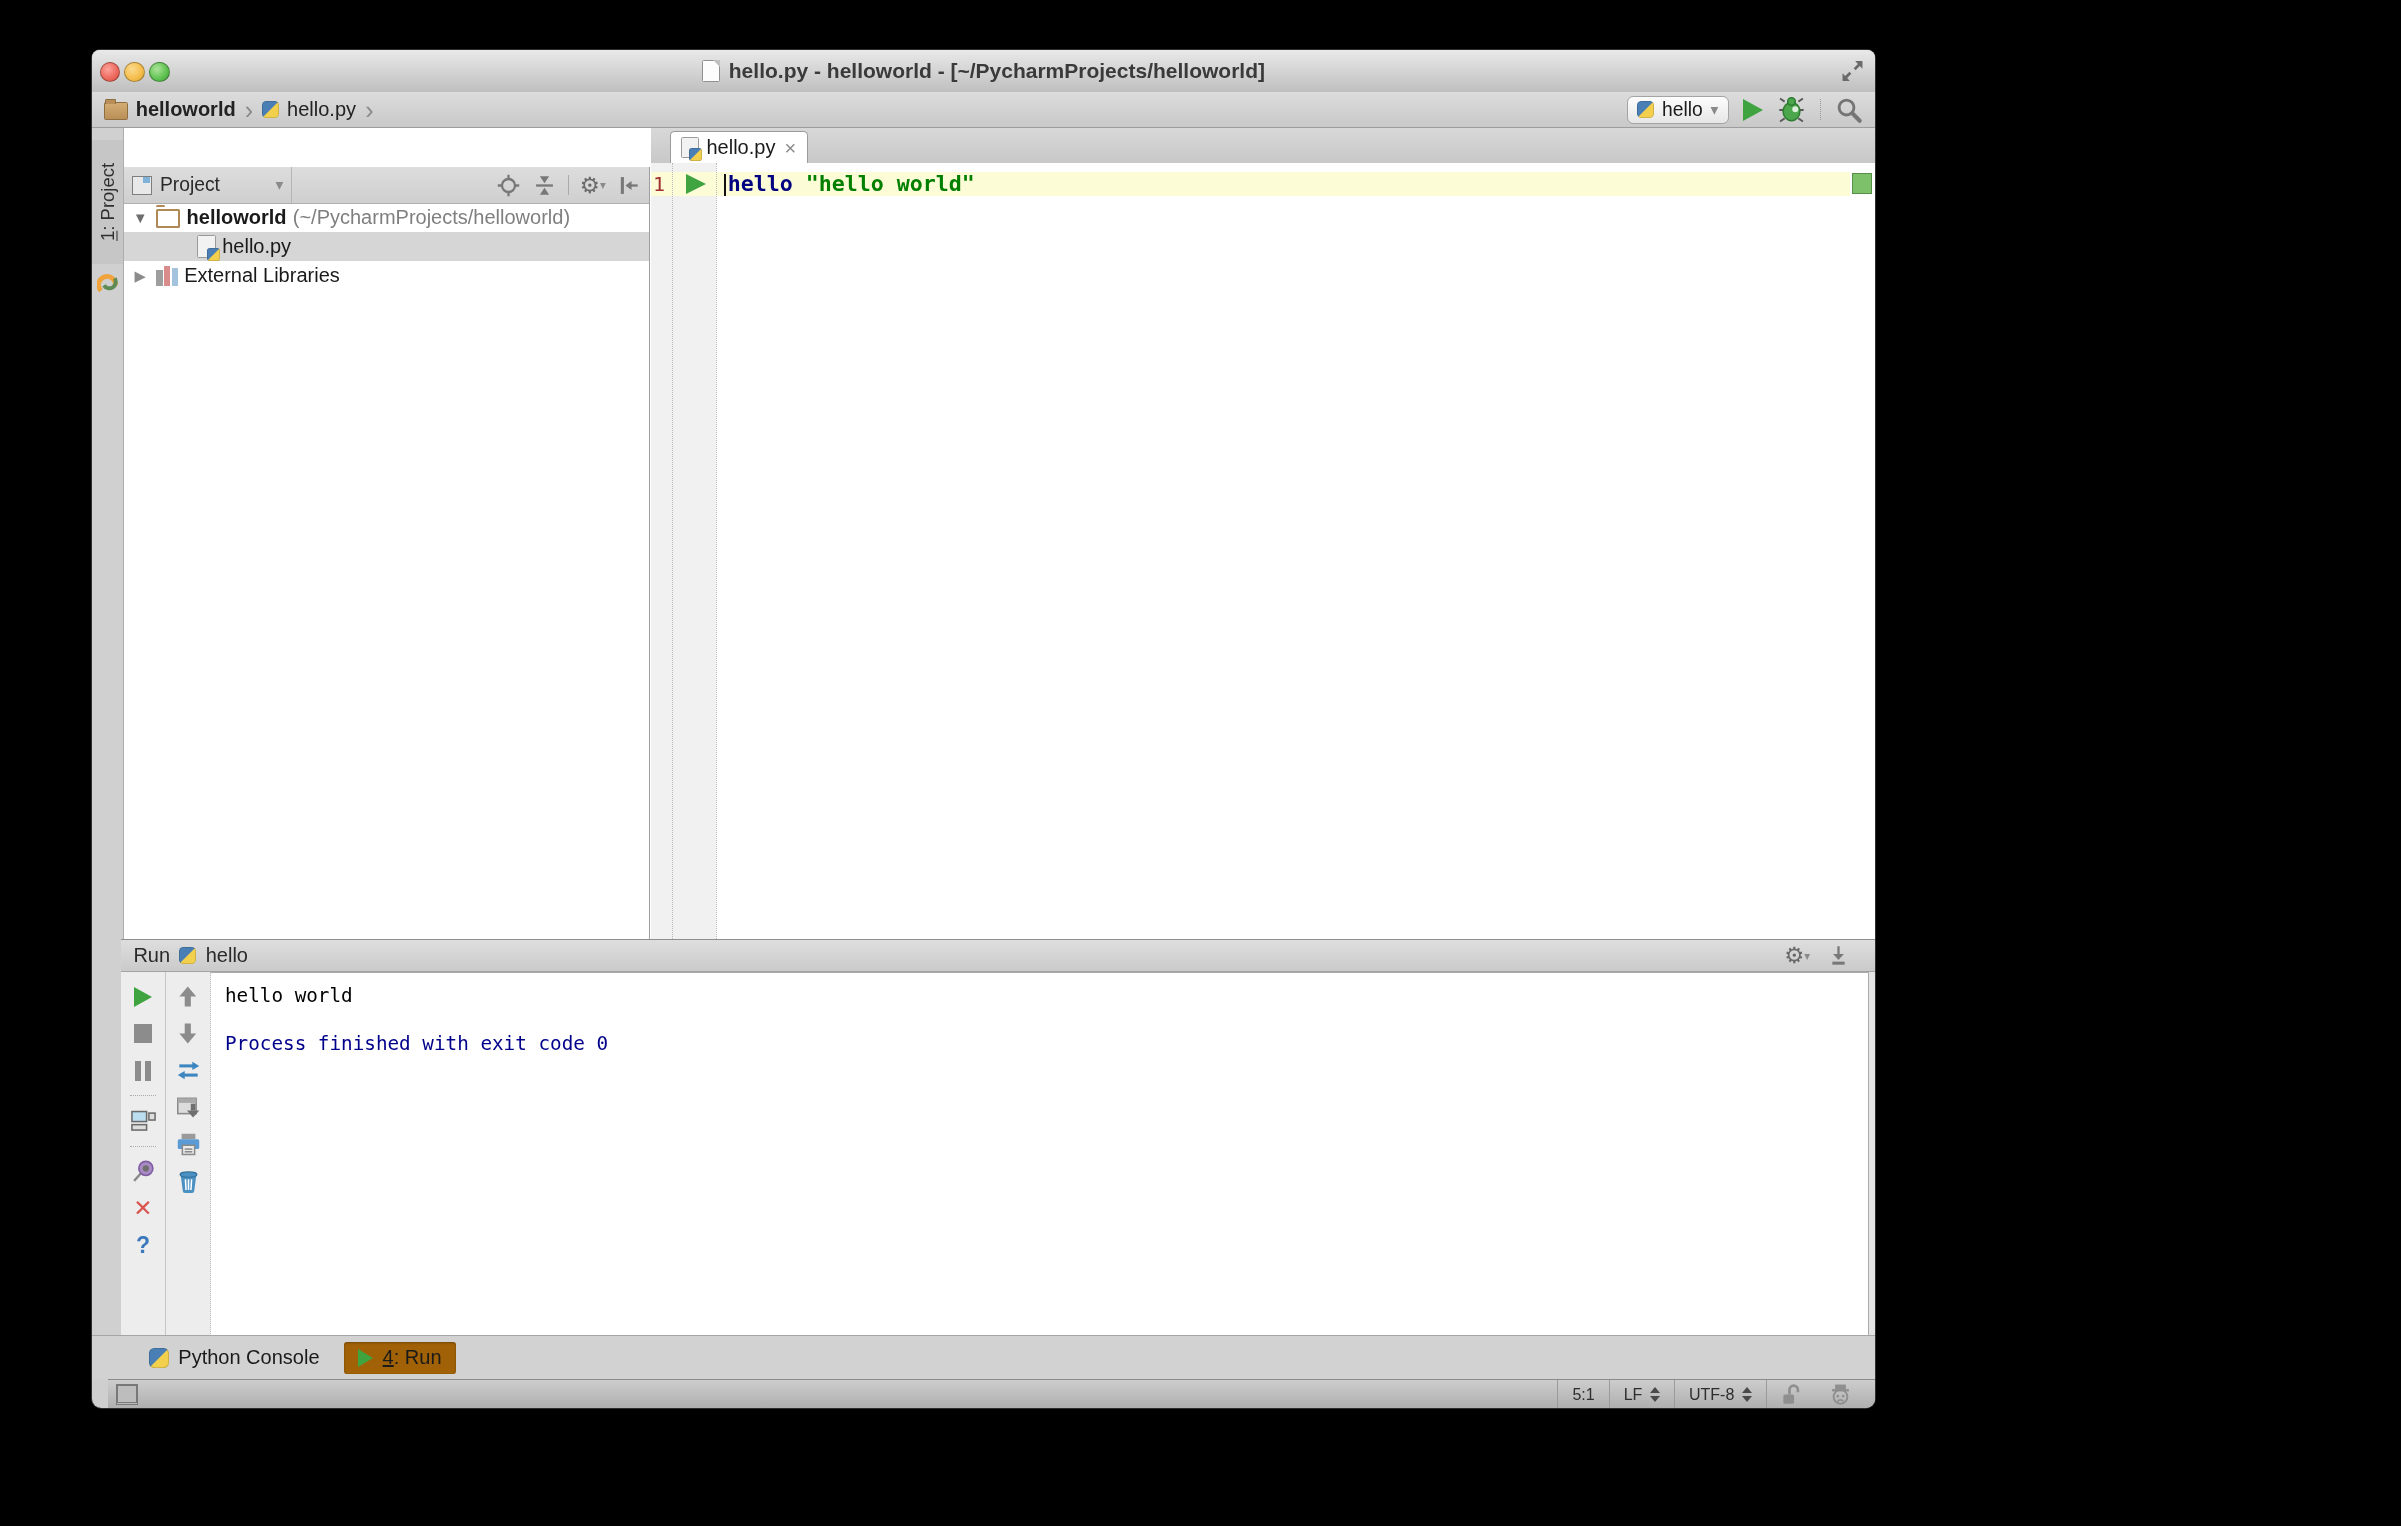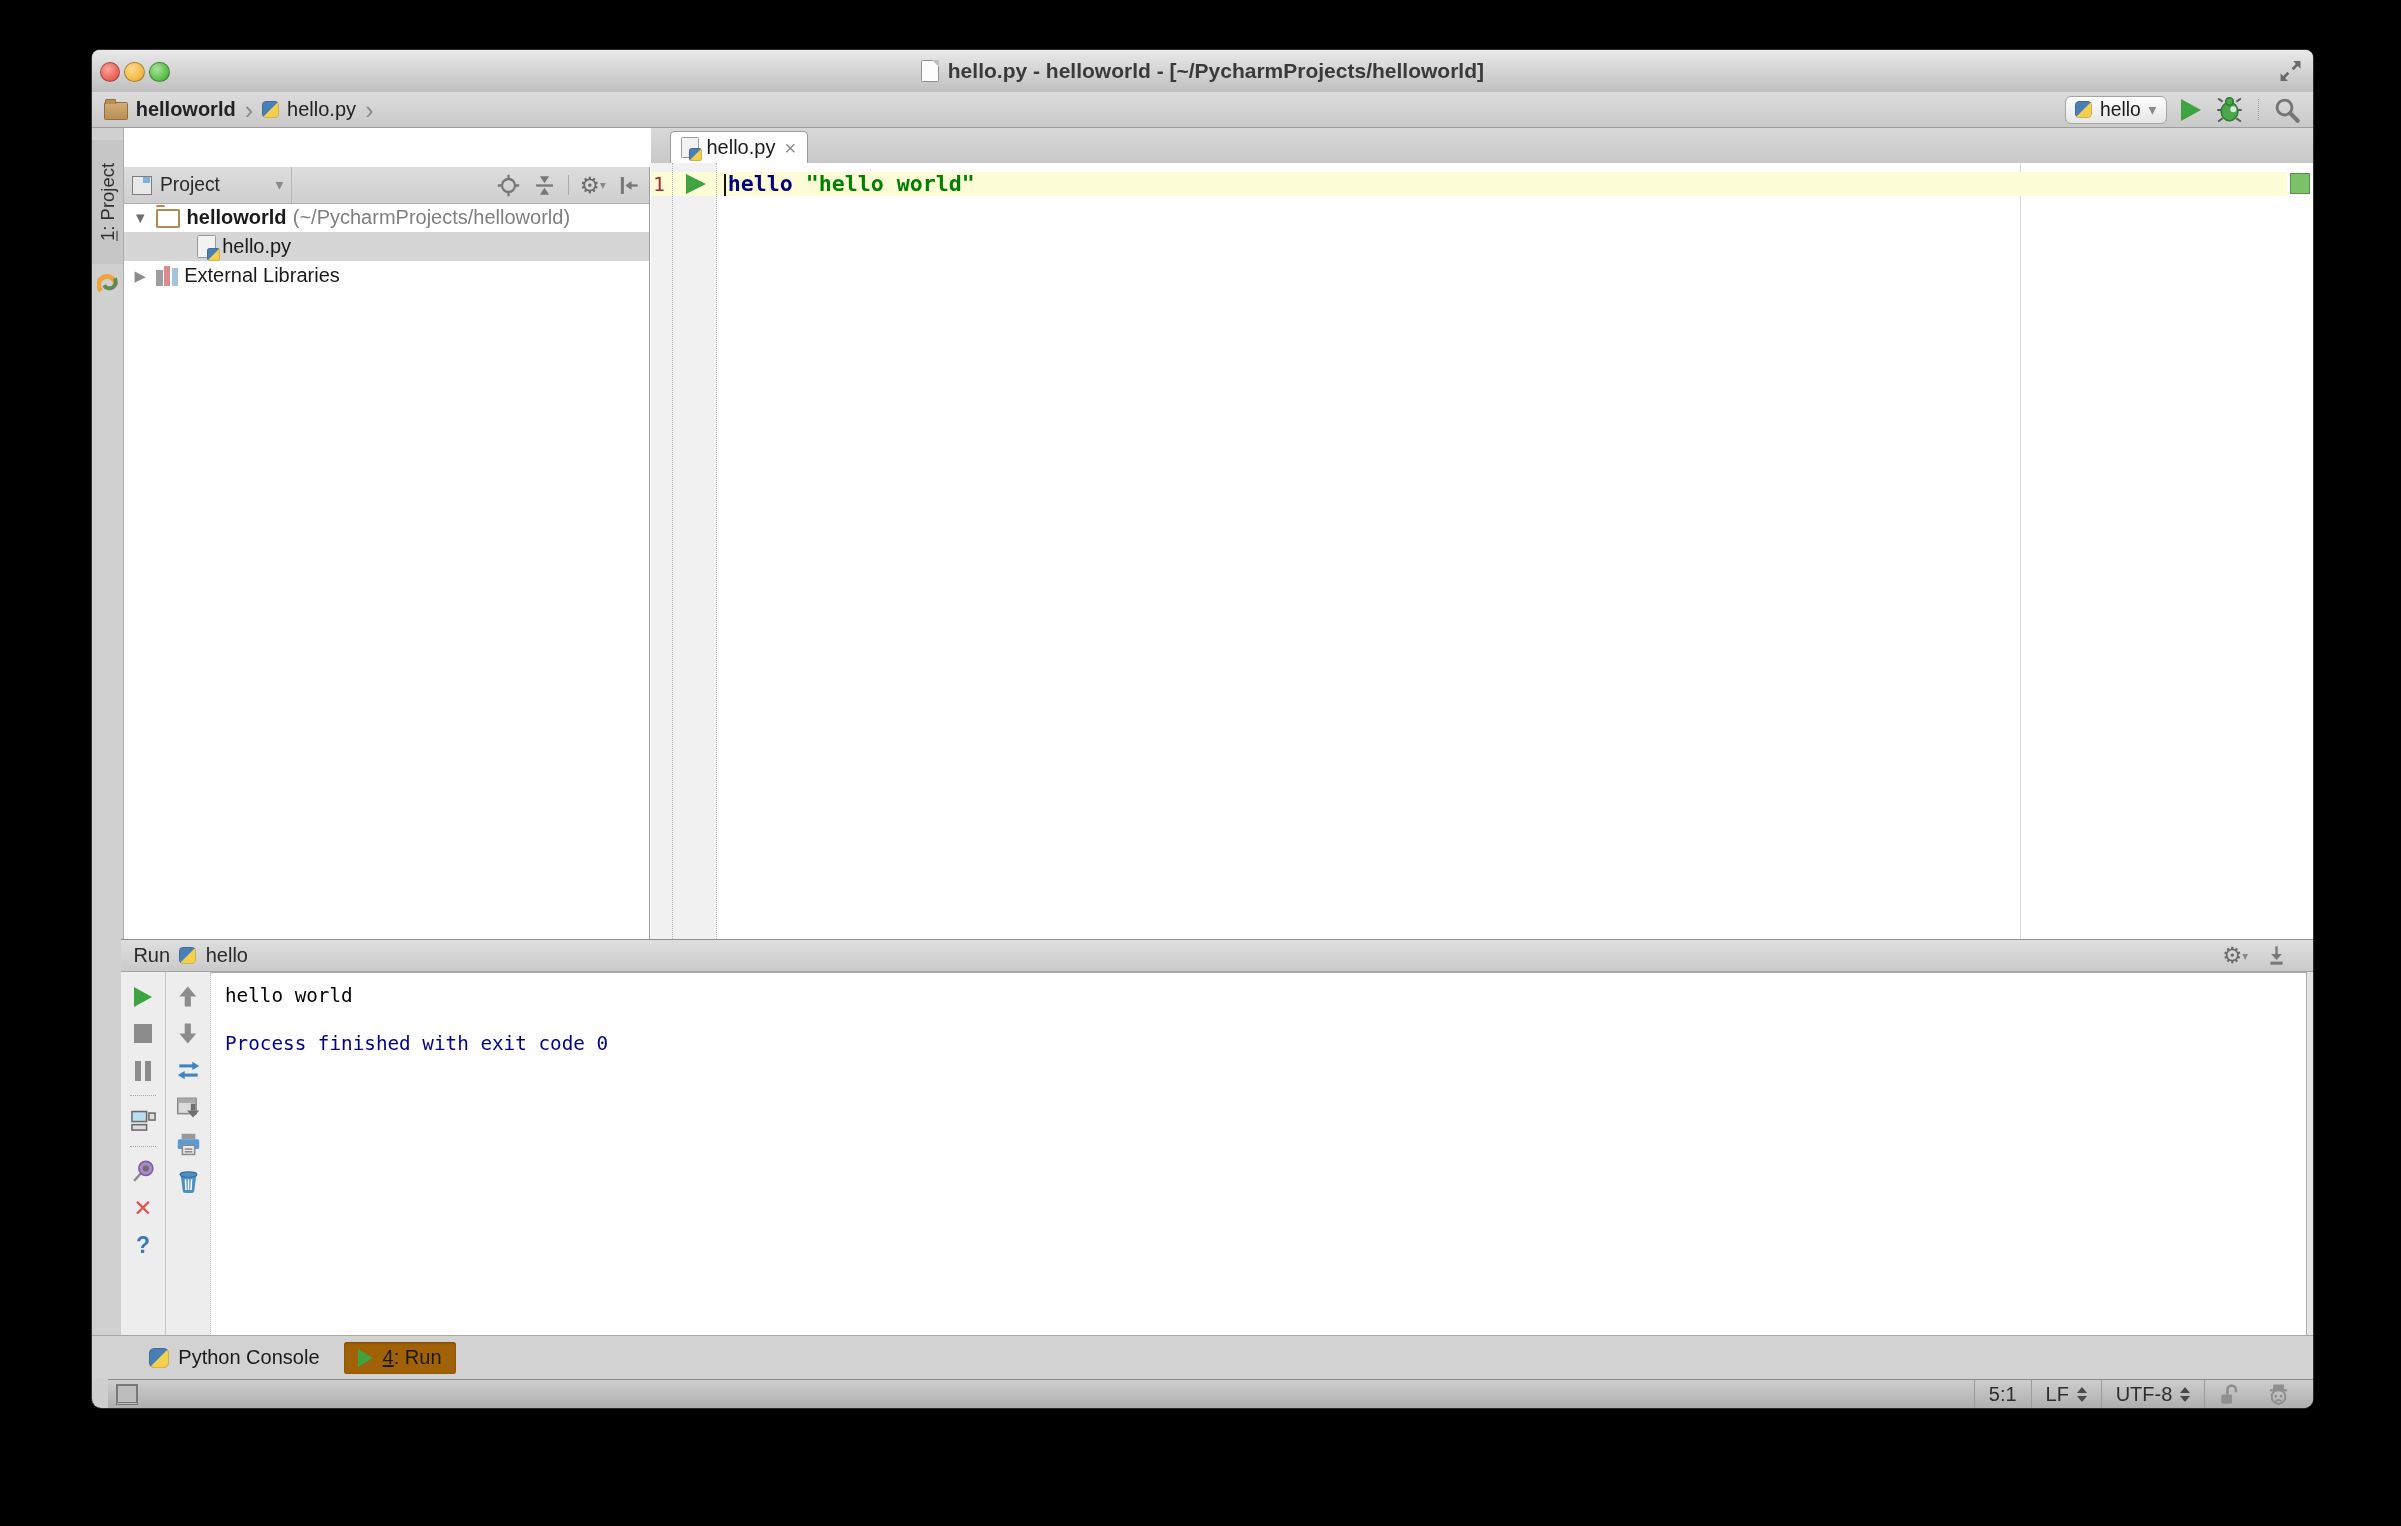--- a/index.html
+++ b/index.html
@@ -1,20 +1,20 @@
 <!DOCTYPE html>
 <html style="font-size:12.4px"><head>
 <meta charset="utf-8">
 <style>
   html,body{margin:0;padding:0;}
   body{width:2401px;height:1527px;background:#000;position:relative;overflow:hidden;
        font-family:"Liberation Sans",sans-serif;-webkit-font-smoothing:antialiased;}
 
   
-  #window{position:absolute;left:92px;top:50px;width:2221px;height:1358px;
+  #window{position:absolute;left:92px;top:50px;width:1783px;height:1358px;
           border-radius:7.7px 7.7px 9.3px 9.3px;overflow:hidden;background:#CFCFCF;
           box-shadow:0 0 0 0.8px #3c3c3c;}
 
   
   #titlebar{position:absolute;left:0;top:0;right:0;height:42px;
             background:linear-gradient(#E9E9E9,#BFBFBF);border-bottom:0.8px solid #7A7A7A;}
   .tl{position:absolute;top:11.6px;width:18.5px;height:18.5px;border-radius:50%;border:0.8px solid rgba(0,0,0,.3);}
   .tl.red{left:7.7px;background:radial-gradient(circle at 7px 6.2px,#FBA49B,#EE6B60 55%,#D5493D);}
   .tl.yellow{left:32px;background:radial-gradient(circle at 7px 6.2px,#FBD98F,#F5BF4F 55%,#D9A32F);}
   .tl.green{left:57px;background:radial-gradient(circle at 7px 6.2px,#AEE39B,#62C454 55%,#3F9E33);}
@@ -135,21 +135,21 @@
   
   #bottom-bar{position:absolute;left:0;top:1285px;right:0;height:44px;background:#D2D2D2;
               border-top:0.8px solid #A6A6A6;display:flex;align-items:center;padding-left:43px;gap:10.8px;box-sizing:border-box;}
   .bb-btn{display:inline-flex;align-items:center;gap:9.3px;height:32px;padding:0 14px;font-size:20px;color:#1A1A1A;border-radius:3.1px;}
   .bb-btn.active{background:#a16207;box-shadow:inset 0 0.8px 2.3px rgba(0,0,0,.35);justify-content:space-between;}
   .bb-play{width:0;height:0;border-left:15.5px solid #3FA33F;border-top:9.3px solid transparent;border-bottom:9.3px solid transparent;}
   .mn{text-decoration:underline;}
 
   
   #status-bar{position:absolute;left:16px;top:1329px;right:0;height:29px;background:linear-gradient(#CDCDCD,#AEAEAE);
-              border-top:0.8px solid #8A8A8A;display:flex;align-items:center;font-size:20px;color:#2E2E2E;}
+              border-top:0.8px solid #8A8A8A;display:flex;align-items:center;font-size:16px;color:#2E2E2E;}
   #sb-square{margin-left:7.7px;width:18.5px;height:15.5px;border:2.3px solid #787878;background:#BDBDBD;border-bottom:3.9px double #787878;}
   #sb-right{margin-left:auto;display:flex;align-items:stretch;height:100%;}
   .sb-seg{display:flex;align-items:center;gap:7.7px;padding:0 14px;border-left:0.8px solid #9B9B9B;}
   .updn{display:flex;flex-direction:column;gap:3.1px;}
   .updn i{display:block;width:0;height:0;border-left:5.4px solid transparent;border-right:5.4px solid transparent;}
   .updn .u{border-bottom:6.2px solid #4A4A4A;}
   .updn .d{border-top:6.2px solid #4A4A4A;}
 </style>
 </head>
 <body>

